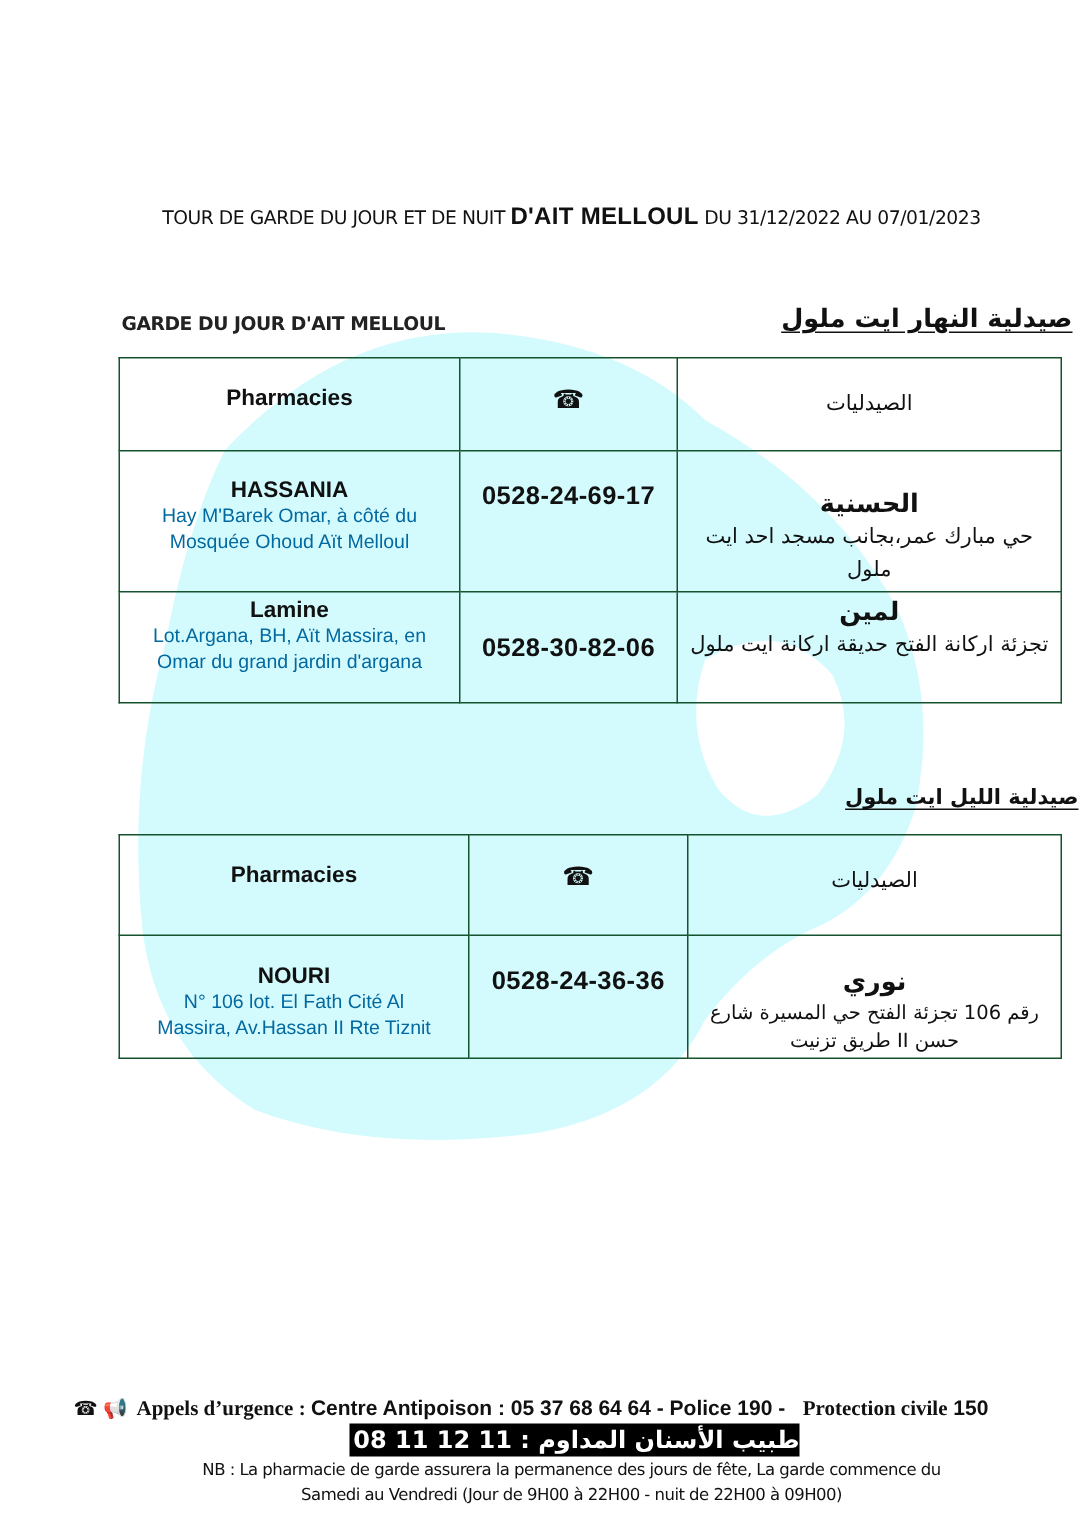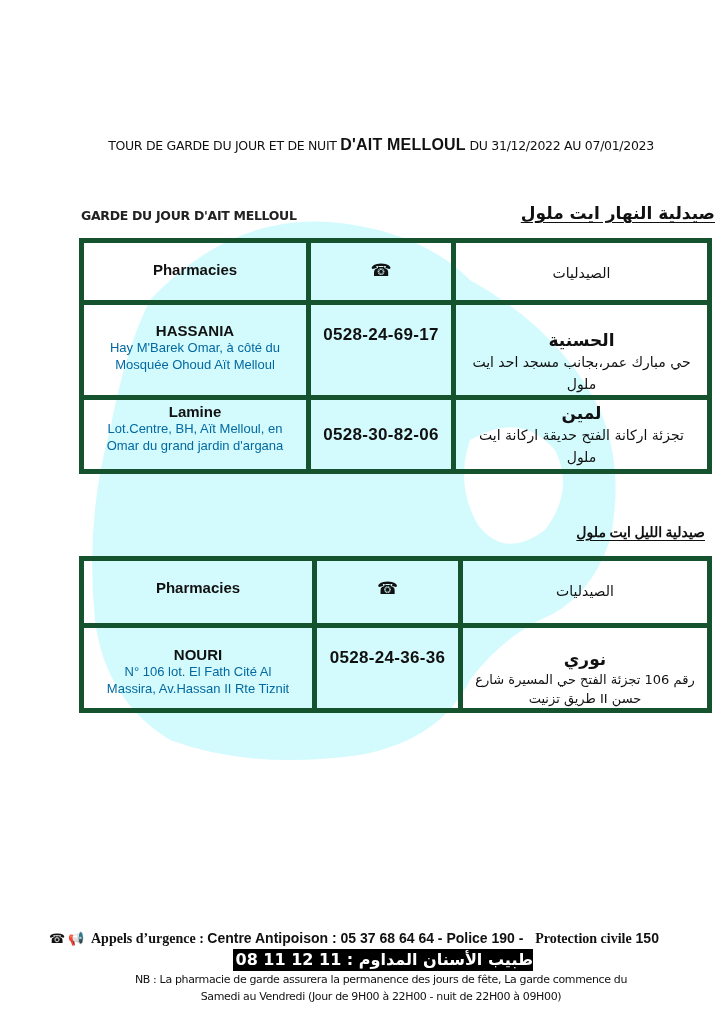--- a/index.html
+++ b/index.html
@@ -21,21 +21,21 @@
   }
   .sec-ar {
     position: absolute; direction: rtl; font-family: "DejaVu Sans", sans-serif; font-weight: bold;
     text-decoration: underline; text-underline-offset: 3px; color: #111;
   }
 
   table.garde {
     position: absolute; border-collapse: collapse; table-layout: fixed;
     border: 1.5px solid #555;
   }
-  table.garde td { border: 5px solid #14532d; text-align: center; vertical-align: top; padding: 0; }
+  table.garde td { border: 1px solid #14532d; text-align: center; vertical-align: top; padding: 0; }
   .th-fr { font-weight: bold; font-size: 15px; padding-top: 18px; }
   .th-ar { font-family: "DejaVu Sans", sans-serif; font-size: 14px; direction: rtl; padding-top: 22px; }
   .phone-ico { display: inline-block; margin-top: 19px; font-size: 17px; line-height: 1; }
 
   .ph-name { font-weight: bold; font-size: 15px; line-height: 17px; }
   .ph-addr { font-size: 13px; line-height: 17px; color: #0369a1; }
   .ph-tel { font-weight: bold; font-size: 17px; letter-spacing: 0.3px; }
   .ar-name { font-family: "DejaVu Sans", sans-serif; font-weight: bold; font-size: 17px; direction: rtl; line-height: 22px; }
   .ar-addr { font-family: "DejaVu Sans", sans-serif; font-size: 14px; direction: rtl; line-height: 22px; padding: 0 8px; }
 
@@ -103,35 +103,35 @@
         <div class="ph-tel">0528-24-69-17</div>
       </td>
       <td style="padding-top:24px">
         <div class="ar-name">الحسنية</div>
         <div class="ar-addr">حي مبارك عمر،بجانب مسجد احد ايت ملول</div>
       </td>
     </tr>
     <tr style="height:74px">
       <td style="padding-top:3px">
         <div class="ph-name">Lamine</div>
-        <div class="ph-addr">Lot.Centre, BH, Aït Melloul, en</div>
+        <div class="ph-addr">Lot.Argana, BH, Aït Massira, en</div>
         <div class="ph-addr">Omar du grand jardin d'argana</div>
       </td>
       <td style="vertical-align:middle">
         <div class="ph-tel">0528-30-82-06</div>
       </td>
       <td style="padding-top:2px">
         <div class="ar-name">لمين</div>
         <div class="ar-addr">تجزئة اركانة الفتح حديقة اركانة ايت ملول</div>
       </td>
     </tr>
   </tbody>
     </table>
 
-  <div class="sec-ar" style="top:524px;right:36px;font-size:14px;font-family:Liberation Serif, serif;">صيدلية الليل ايت ملول</div>
+  <div class="sec-ar" style="top:524px;right:22px;font-size:14px;">صيدلية الليل ايت ملول</div>
 
   <table class="garde" style="top:556px;left:58px;width:628px;">
     <colgroup>
         <col style="width:233px">
         <col style="width:146px">
         <col style="width:249px">
       </colgroup>
     <tbody>
         <tr style="height:67px">
       <td>

